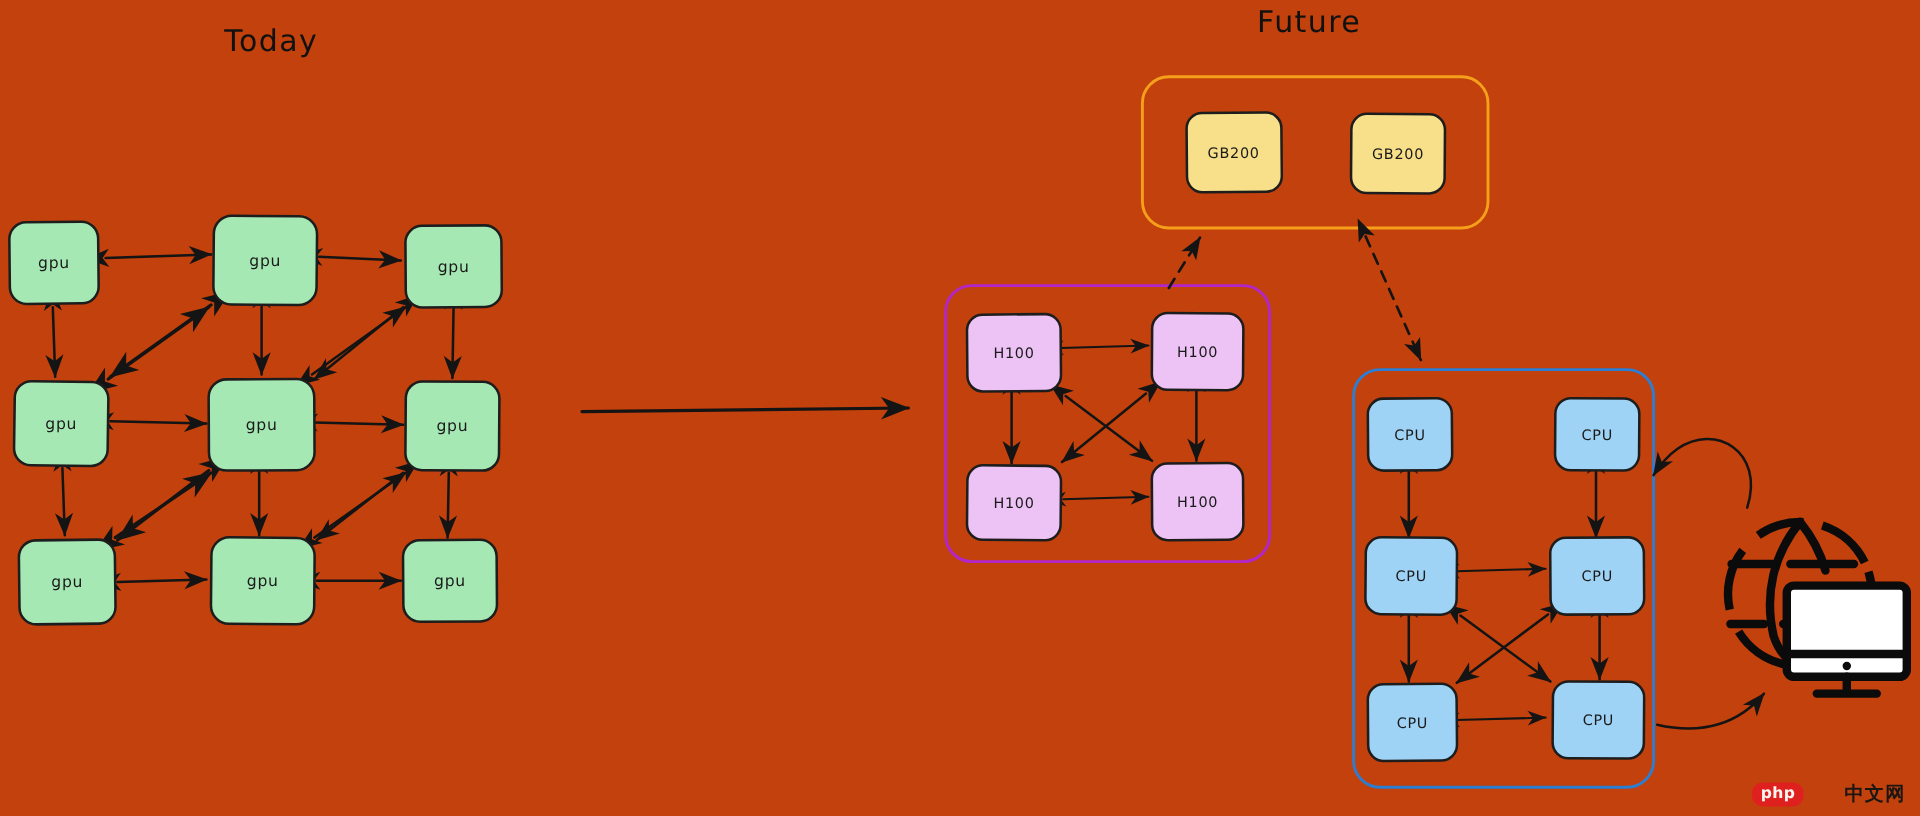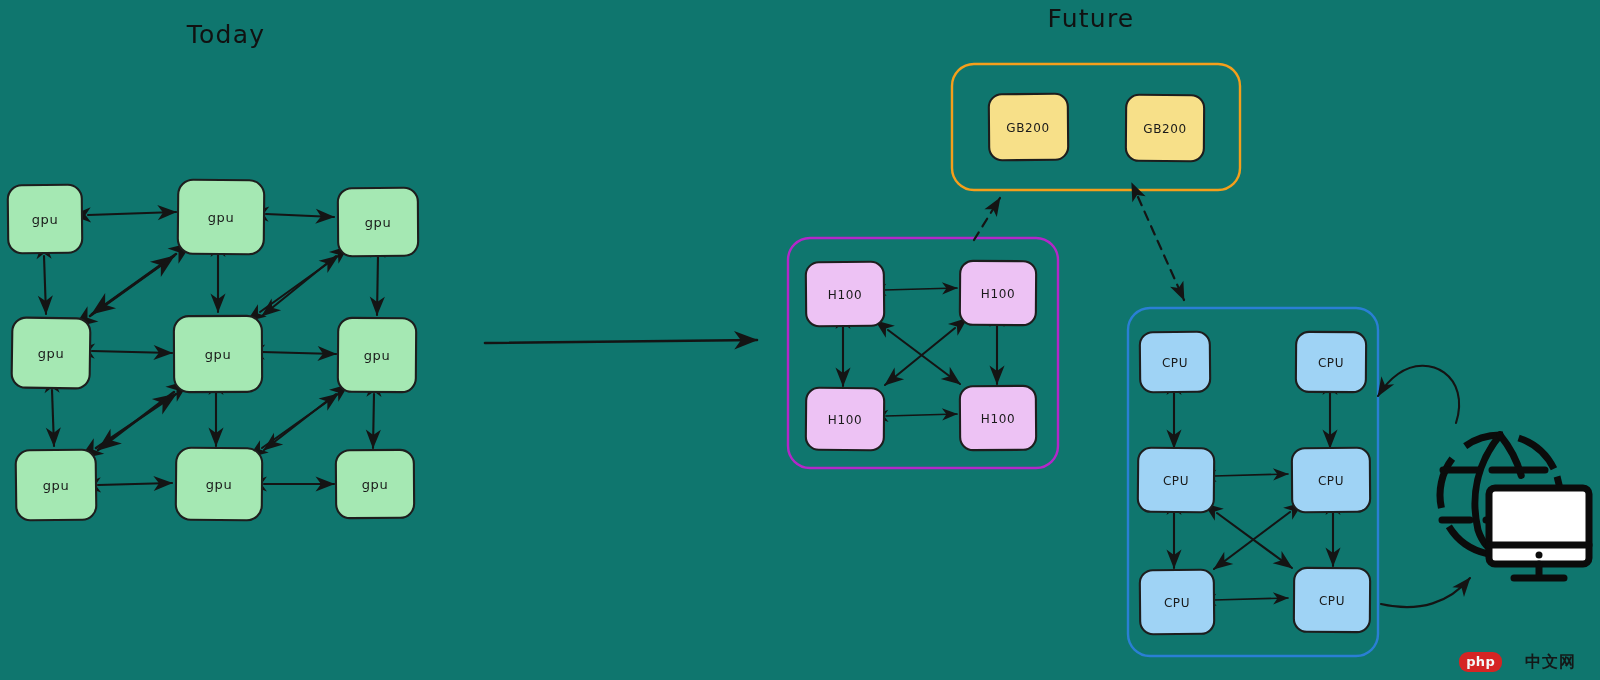--- a/index.html
+++ b/index.html
@@ -10,21 +10,21 @@
   body {
     width: 1600px;
     height: 680px;
     overflow: hidden;
     font-family: "DejaVu Sans", sans-serif;
   }
   #stage {
     position: relative;
     width: 1600px;
     height: 680px;
-    background: #0f766e;
+    background: #c2410c;
   }
   svg#diagram {
     position: absolute;
     top: 0;
     left: 0;
     width: 1600px;
     height: 680px;
   }
   .node-label {
     font-family: "DejaVu Sans", sans-serif;
@@ -76,25 +76,25 @@
     stroke: #0b0b0b;
     stroke-width: 7;
     stroke-linecap: round;
   }
   .glyph-fill {
     fill: #0b0b0b;
     stroke: none;
   }
   #watermark {
     position: absolute;
-    right: 24px;
+    right: 12px;
     bottom: 8px;
     display: flex;
     align-items: center;
-    gap: 3px;
+    gap: 14px;
     opacity: 0.95;
   }
   #watermark .php-badge {
     background: #e02020;
     color: #ffffff;
     font-family: "DejaVu Sans", sans-serif;
     font-size: 13px;
     font-weight: bold;
     line-height: 1;
     padding: 3px 7px 4px 7px;

